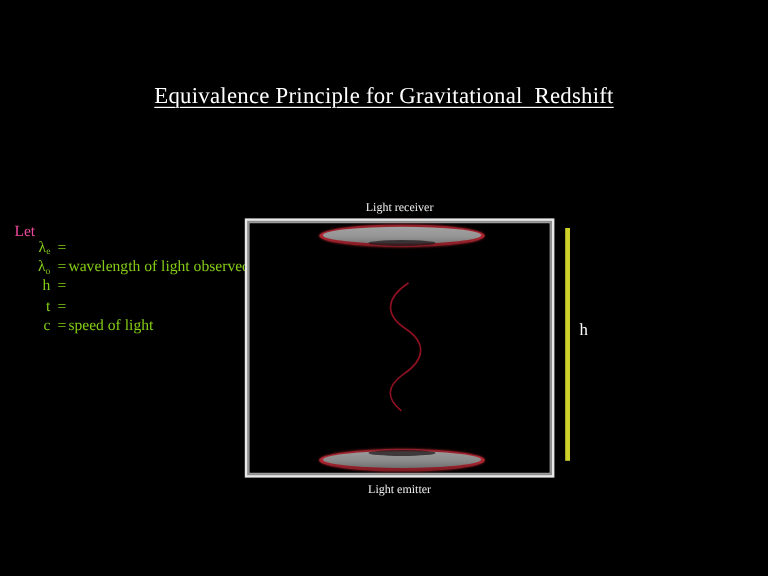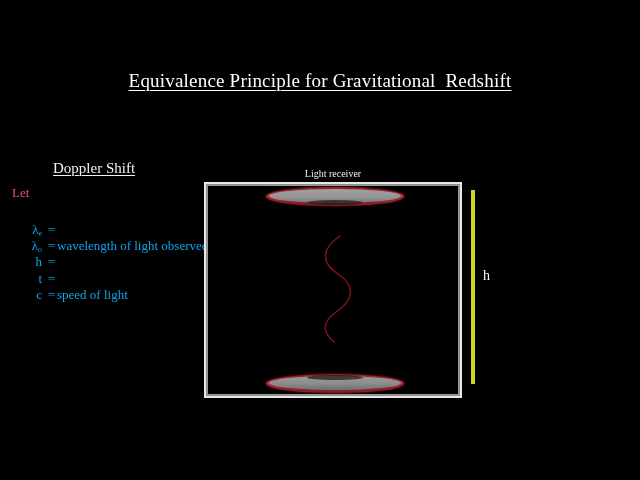--- a/index.html
+++ b/index.html
@@ -53,22 +53,21 @@
     font-size: 13px;
     color: #ec4899;
     font-family: Liberation Serif, serif;
   }
   #definition-list {
     position: absolute;
     left: 20px;
     top: 199px;
     font-size: 13px;
     line-height: 14.2px;
-    color: #0ea5e9;
-    margin-top: 24px;
+    color: #84cc16;
   }
   .def-row {
     display: flex;
     align-items: baseline;
     white-space: pre;
   }
   .def-sym {
     display: inline-block;
     width: 22px;
     text-align: right;
@@ -199,21 +198,20 @@
     color: #ffffff;
   }
 </style>
 </head>
 <body>
 
 <div id="stage">
 
   <div id="main-title">Equivalence Principle for Gravitational  Redshift</div>
 
-  <div id="doppler-heading">Doppler Shift</div>
 
   <div id="let-label">Let</div>
 
   <div id="definition-list">
 
     <div class="def-row">
       <span class="def-sym"><span>λ</span><sub>e</sub></span>
       <span class="def-eq">=</span>
     </div>
 
@@ -256,18 +254,19 @@
     <svg id="light-wave" viewBox="0 0 50 110">
       <path d="M 26 2 C 8 14, 6 28, 24 40 C 42 52, 40 66, 22 78 C 8 88, 8 98, 20 108" fill="none" stroke="#8b1020" stroke-width="1.4" stroke-linecap="round"></path>
     </svg>
 
     <div class="plate" id="emitter-plate">
       <div class="plate-rim"></div>
       <div class="plate-body"></div>
       <div class="plate-dimple"></div>
     </div>
 
+    <div id="emitter-label">Light emitter</div>
   </div>
 
   <div id="h-measure"></div>
   <div id="h-label">h</div>
 
 </div>
 
 </body></html>

